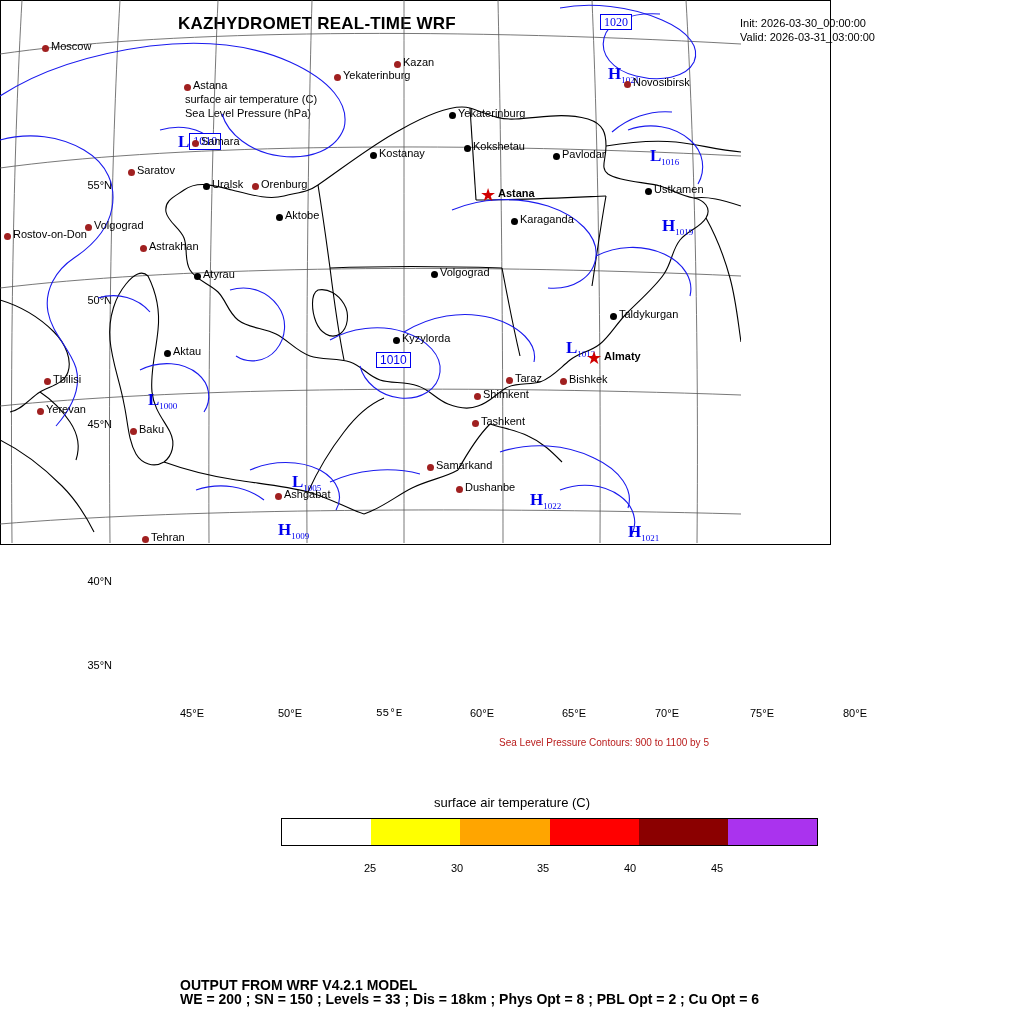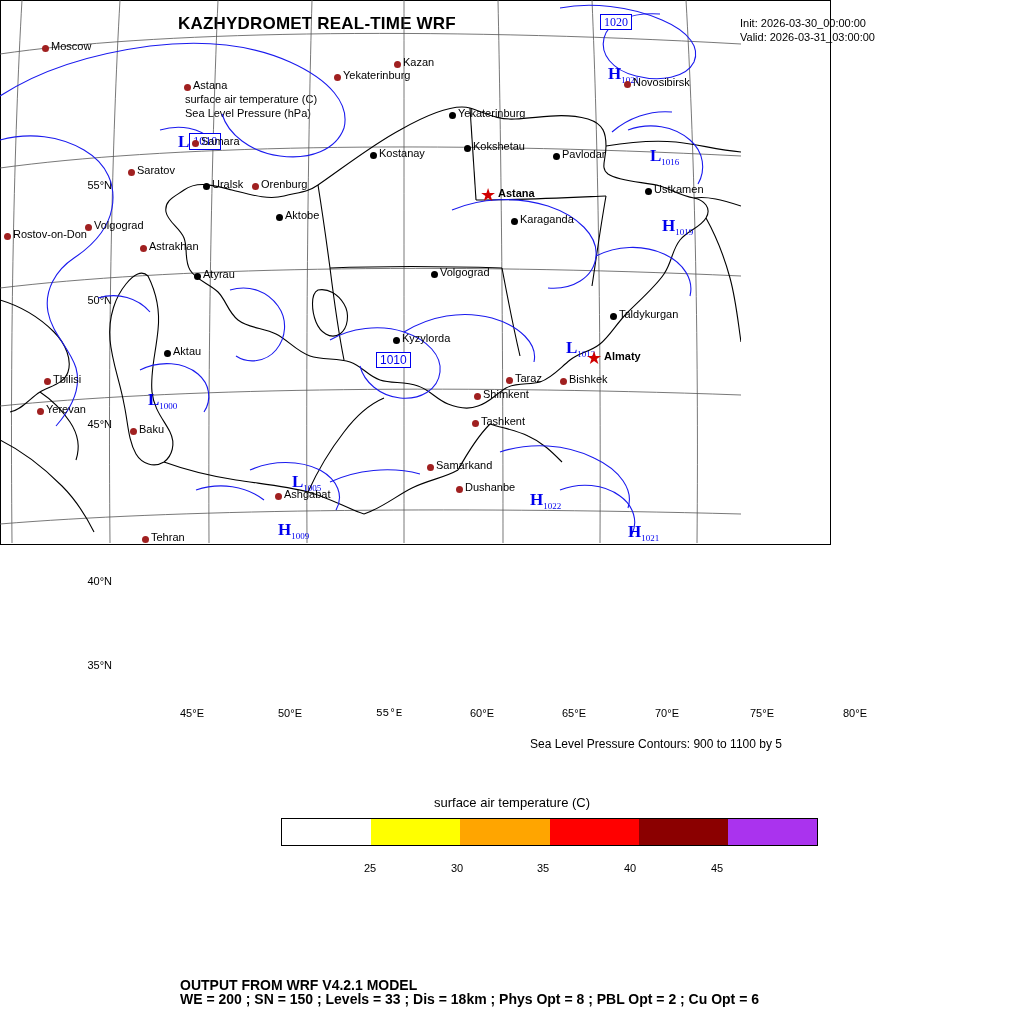--- a/index.html
+++ b/index.html
@@ -60,21 +60,21 @@
   .hl .sub{font-size:9px;position:relative;top:4px;left:0px;}
 
   
   .clabel{
     position:absolute;border:1px solid #0000ee;color:#0000ee;
     font-size:12px;padding:0px 3px;background:#fff;
   }
 
   
   #contour-caption{
-    left:530px; top:737px; font-size:12px; color:#000000;
+    left:499px; top:737px; font-size:10px; color:#b91c1c;
   }
 
   
   #cb-title{ left:0; top:795px; width:1024px; text-align:center; font-size:13px;}
   #cbar{
     left:281px; top:818px; width:537px; height:28px;
     border:1px solid #000; box-sizing:border-box; display:flex;
   }
   #cbar div{flex:1 1 0; height:100%;}
   .cbtick{position:absolute; top:862px; font-size:11px; text-align:center; width:40px;}

